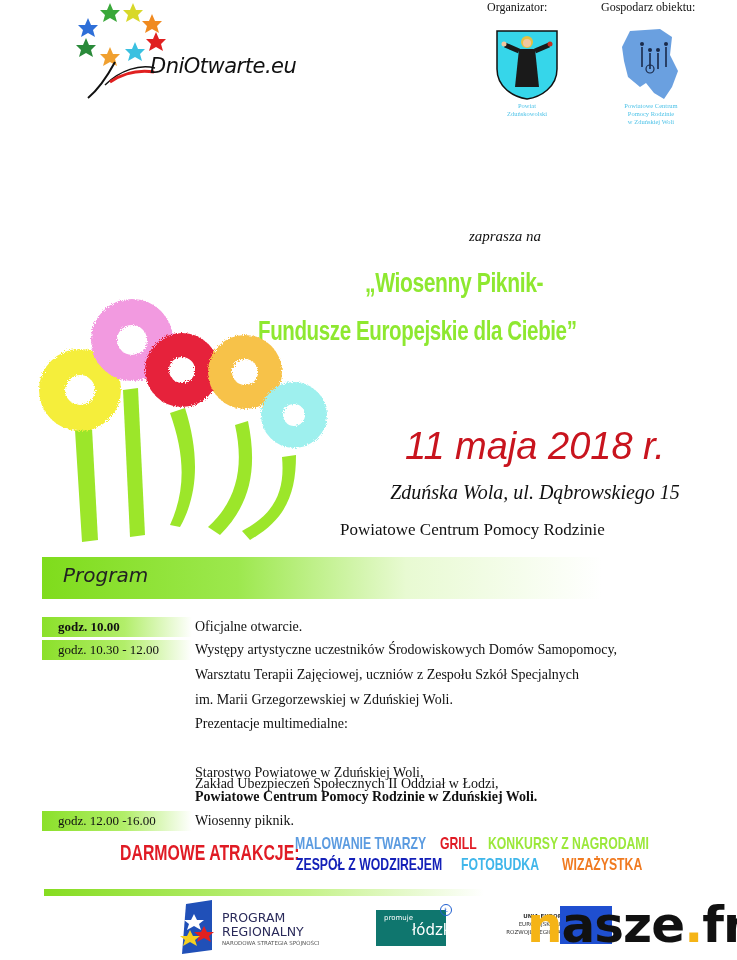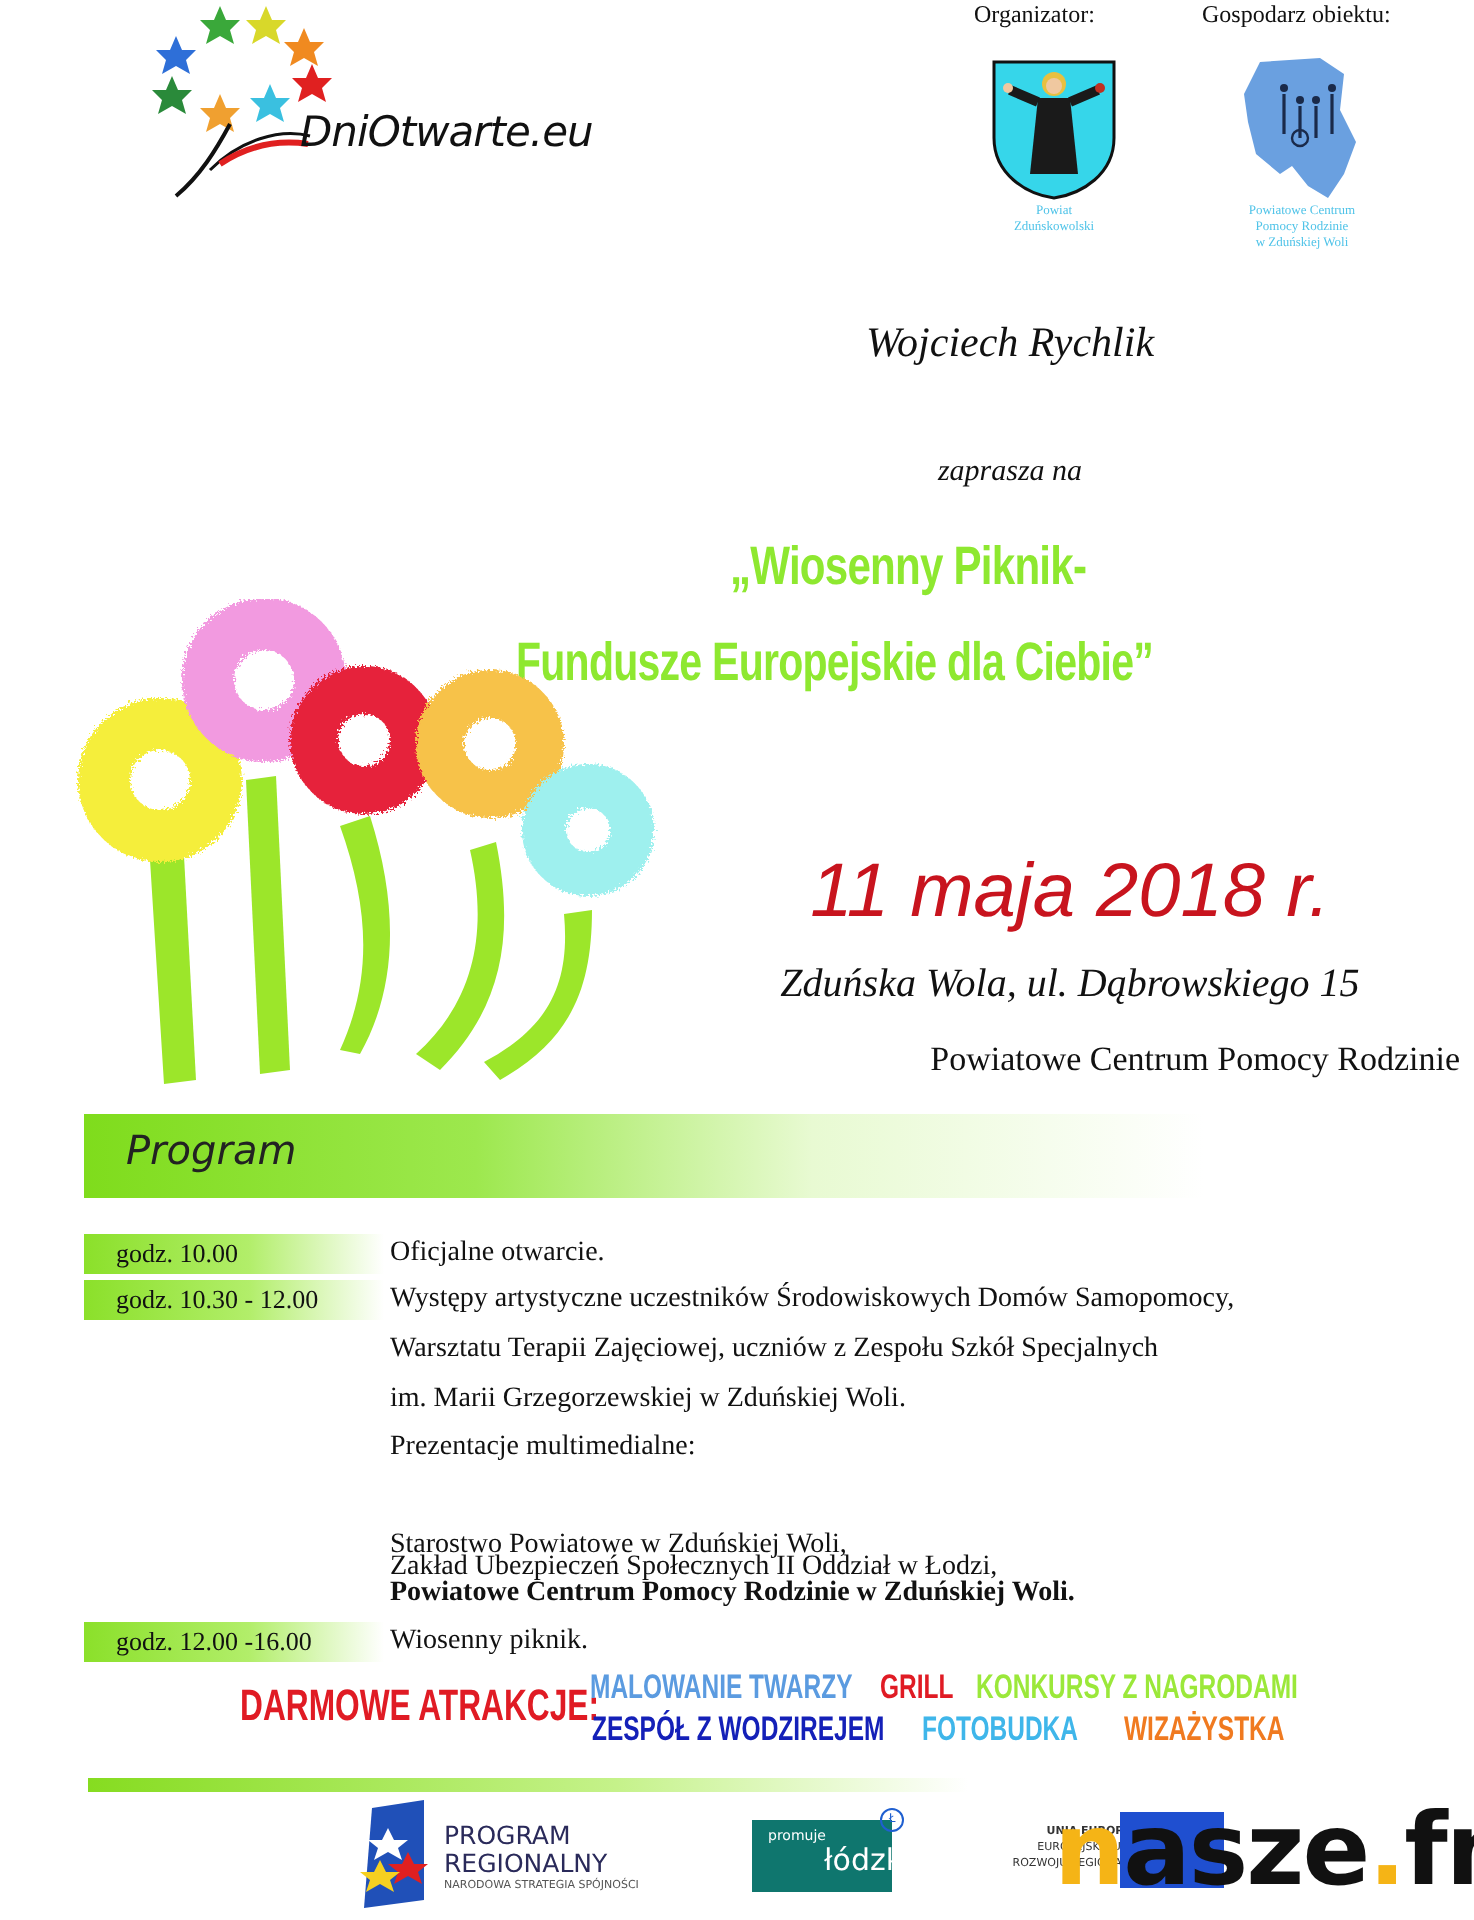--- a/index.html
+++ b/index.html
@@ -20,21 +20,21 @@
   .center-text { font-family: "Liberation Serif", serif; text-align: center; }
   .starosta { left: 340px; top: 156px; width: 330px; font-size: 21px; line-height: 30px; font-style: italic; }
   .zaprasza { left: 340px; top: 228px; width: 330px; font-size: 15px; font-style: italic; }
   .title1 { left: 365px; top: 268px; font-family: "Liberation Sans", sans-serif; font-weight: bold;
             font-size: 27px; color: #8ee830; transform: scaleX(0.78); transform-origin: left; letter-spacing: -0.5px; }
   .title2 { left: 258px; top: 316px; font-family: "Liberation Sans", sans-serif; font-weight: bold;
             font-size: 27px; color: #8ee830; transform: scaleX(0.76); transform-origin: left; letter-spacing: -0.5px; white-space: nowrap; }
 
   .date { left: 340px; top: 425px; width: 390px; font-size: 38px; color: #c8141e; font-style: italic; text-align: center; font-family: Liberation Sans, sans-serif; }
   .addr { left: 340px; top: 481px; width: 390px; font-size: 20px; text-align: center; font-style: italic; font-family: "Liberation Serif", serif; }
-  .addr2 { left: 340px; top: 520px; width: 390px; font-size: 17px; text-align: right; font-family: "Liberation Serif", serif; }
+  .addr2 { left: 340px; top: 520px; width: 390px; font-size: 17px; text-align: left; font-family: "Liberation Serif", serif; }
 
   
   .program-bar { left: 42px; top: 557px; width: 560px; height: 42px;
                  background: linear-gradient(to right, #7fdc1c 0%, #9de84e 35%, #e8fad2 65%, #ffffff 100%); }
   .program-label { left: 63px; top: 563px; font-family: "DejaVu Sans", sans-serif; font-size: 20px; color: #222; font-style: italic; }
 
   .sched-time { position: absolute; left: 42px; width: 150px; height: 20px; font-family: "Liberation Serif", serif; font-size: 13px;
                 padding-left: 16px; box-sizing: border-box; line-height: 20px;
                 background: linear-gradient(to right, #8be02a 0%, #b2ee6a 55%, #ffffff 100%); color: #111; }
   .sched-line { position: absolute; left: 195px; font-family: "Liberation Serif", serif; font-size: 14px; line-height: 20px; color: #111; white-space: nowrap; }
@@ -97,21 +97,20 @@
     <circle cx="46" cy="17" r="2" fill="#1a2a4a"></circle>
   <circle cx="30" cy="42" r="4" fill="none" stroke="#1a2a4a" stroke-width="1.2"></circle>
 </svg>
 <div class="abs org-small" style="left:612px; top:102px; width:78px;">
   <div>Powiatowe Centrum</div>
   <div>Pomocy Rodzinie</div>
   <div>w Zduńskiej Woli</div>
 </div>
 
 <div class="abs center-text starosta">
-  <div>Wojciech Rychlik</div>
 </div>
 <div class="abs center-text zaprasza">zaprasza na</div>
 <div class="abs title1">„Wiosenny Piknik-</div>
 <div class="abs title2">Fundusze Europejskie dla Ciebie”</div>
 
 <svg class="abs" style="left:30px; top:295px; width:310px; height:255px;" viewBox="0 0 310 255">
   <defs>
     <filter id="rough">
         <feTurbulence type="fractalNoise" baseFrequency="0.9" numOctaves="2" result="n"></feTurbulence>
         <feDisplacementMap in="SourceGraphic" in2="n" scale="5"></feDisplacementMap>
@@ -136,21 +135,21 @@
 </svg>
 
 <div class="abs date">11 maja 2018 r.</div>
 <div class="abs addr">Zduńska Wola, ul. Dąbrowskiego 15</div>
 <div class="abs addr2">Powiatowe Centrum Pomocy Rodzinie</div>
 
 <div class="abs program-bar"></div>
 <div class="abs program-label">Program</div>
 
 <div>
-  <div class="sched-time" style="top:617px;">godz. 10.00</div>
+  <div class="sched-time" style="top:617px;font-weight:bold;">godz. 10.00</div>
   <div class="sched-line" style="top:617px;">Oficjalne otwarcie.</div>
 
   <div class="sched-time" style="top:640px;">godz. 10.30 - 12.00</div>
   <div class="sched-line" style="top:640px;">Występy artystyczne uczestników Środowiskowych Domów Samopomocy,</div>
   <div class="sched-line" style="top:665px;">Warsztatu Terapii Zajęciowej, uczniów z Zespołu Szkół Specjalnych</div>
   <div class="sched-line" style="top:690px;">im. Marii Grzegorzewskiej w Zduńskiej Woli.</div>
   <div class="sched-line" style="top:714px;">Prezentacje multimedialne:</div>
   <div class="sched-line" style="top:738px;margin-top:36px;">Zakład Ubezpieczeń Społecznych  II Oddział w Łodzi,</div>
   <div class="sched-line" style="top:763px;">Starostwo Powiatowe w Zduńskiej Woli,</div>
   <div class="sched-line" style="top:787px;font-weight:bold;">Powiatowe Centrum Pomocy Rodzinie w Zduńskiej Woli.</div>

